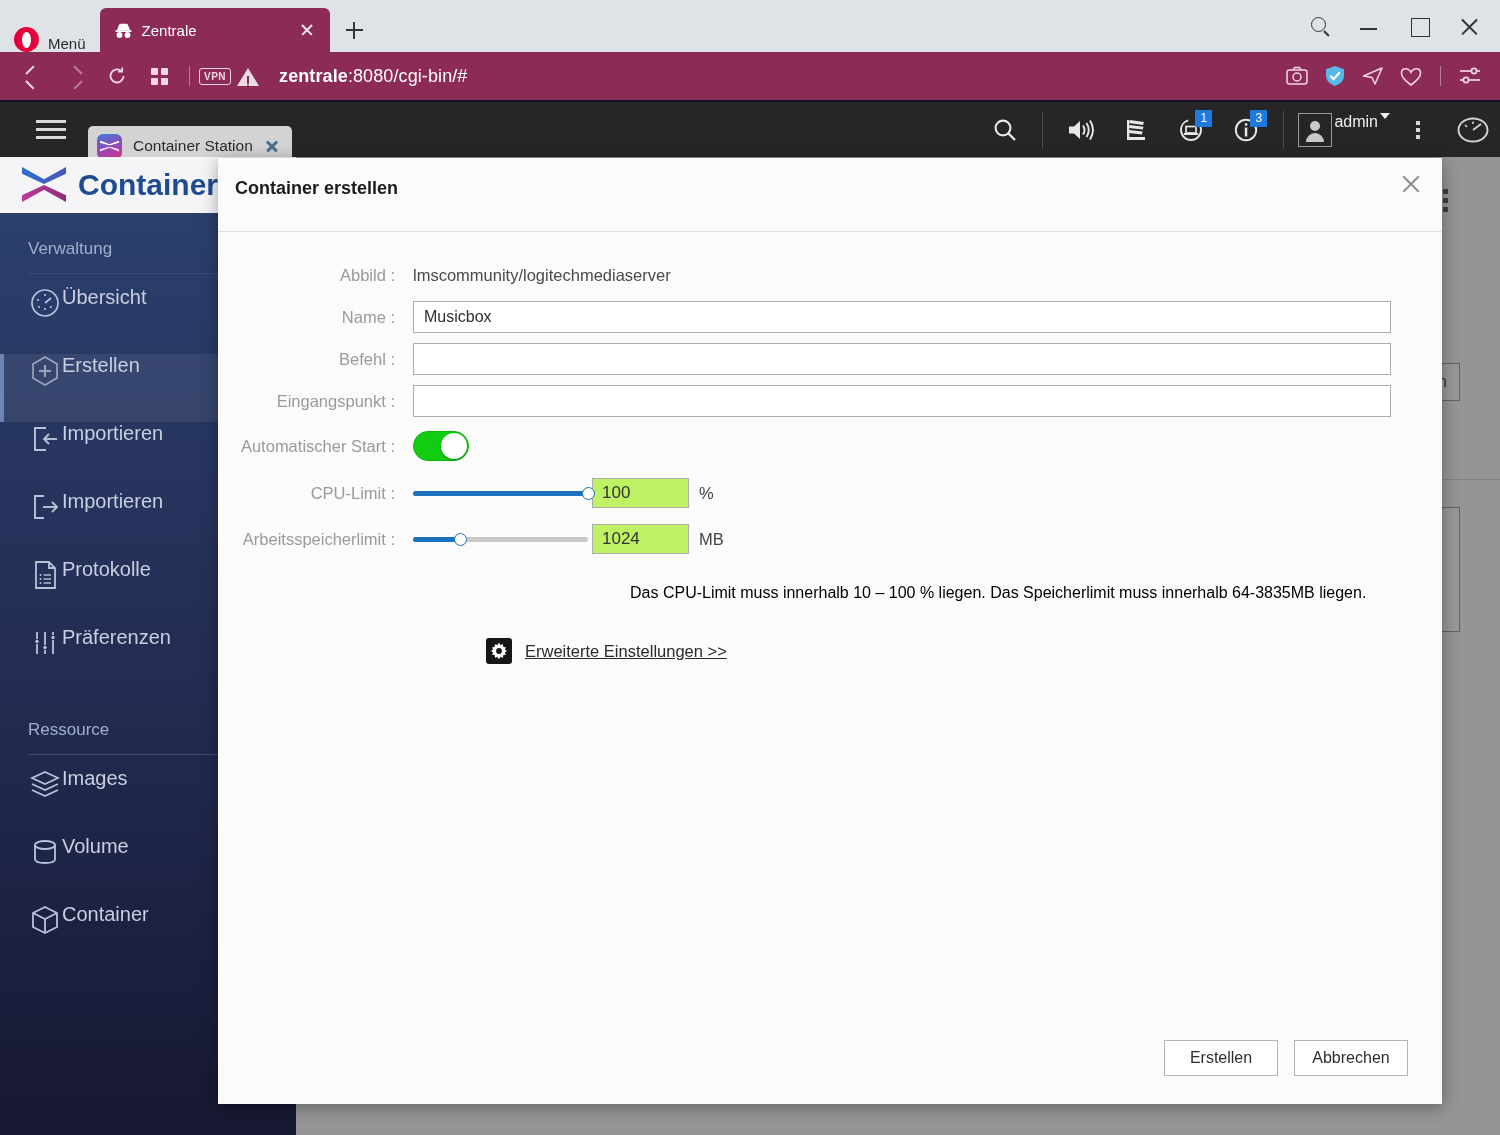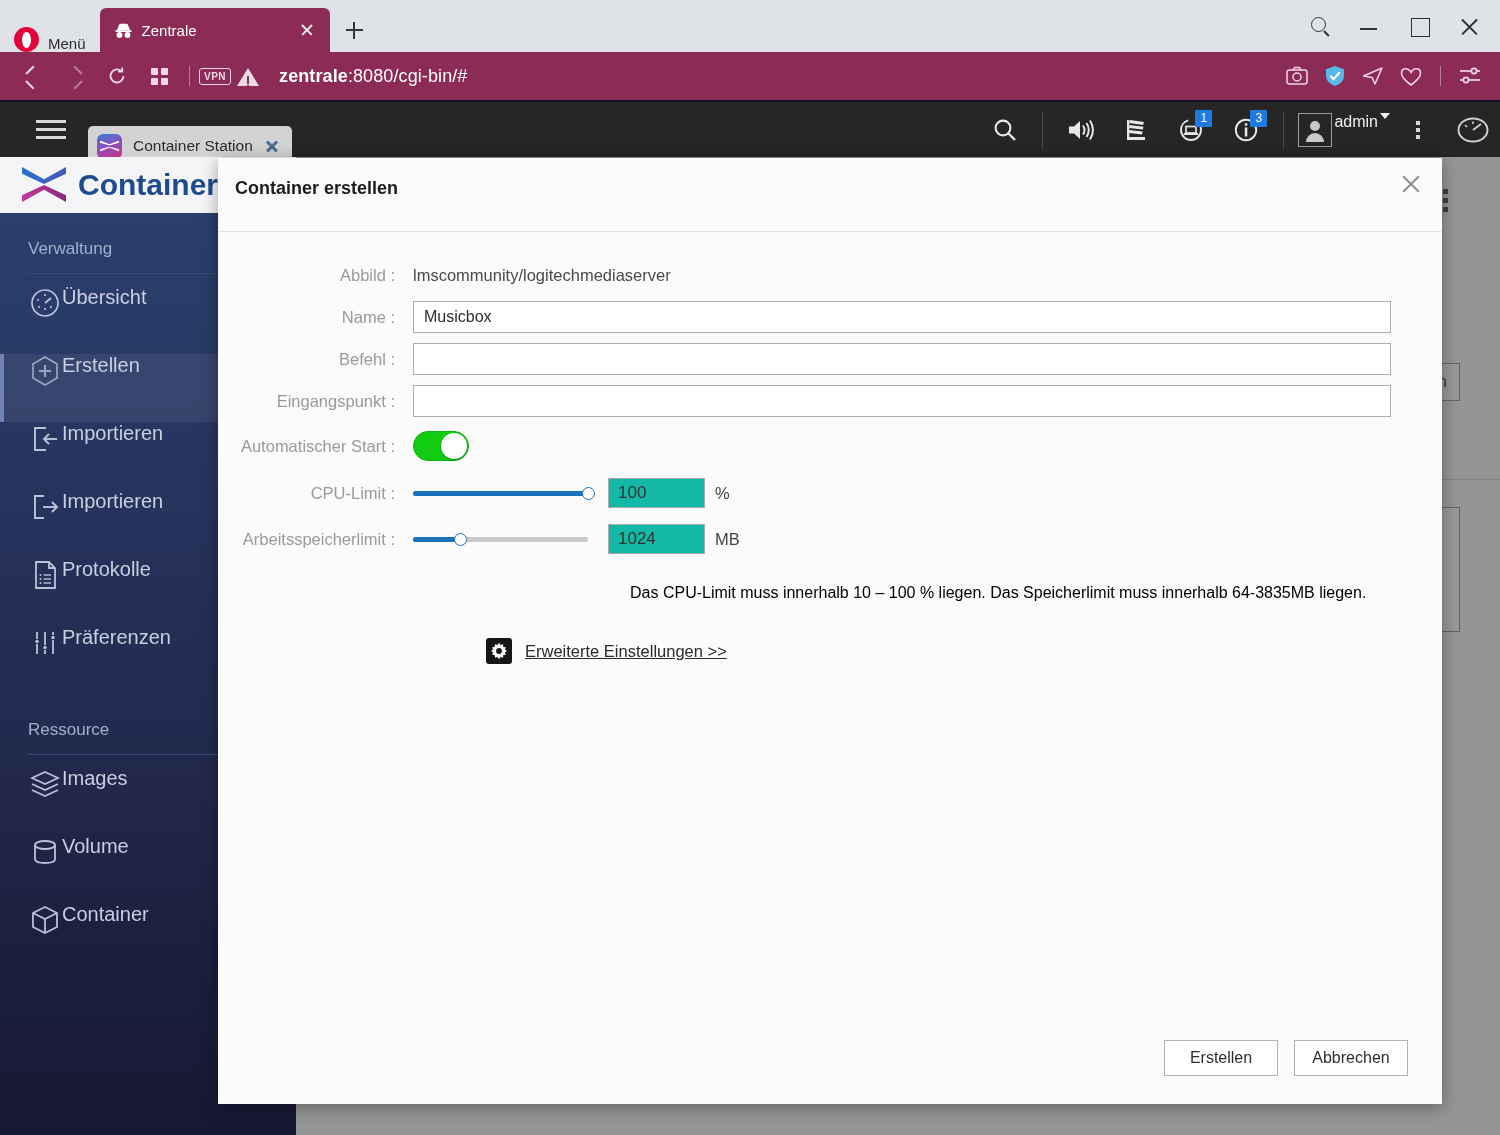--- a/index.html
+++ b/index.html
@@ -335,22 +335,22 @@
   .slider .fill {
     position: absolute; left: 0; top: 8px; height: 5px;
     background: #1a72bd; border-radius: 3px;
   }
   .slider .knob {
     position: absolute; top: 4px; width: 13px; height: 13px;
     border-radius: 50%; background: #fcfcfc; border: 1.5px solid #1a72bd;
     margin-left: -6px;
   }
   .numbox {
-    width: 97px; height: 30px; border: 1px solid #adadad; background: #14b8a6;
-    font-size: 17px; color: #333; padding: 0 9px; margin-left: 20px;
+    width: 97px; height: 30px; border: 1px solid #adadad; background: #bef264;
+    font-size: 17px; color: #333; padding: 0 9px; margin-left: 4px;
     font-family: "Liberation Sans", sans-serif;
   }
   .unit { font-size: 16.5px; color: #444; margin-left: 10px; }
 
   .hint {
     font-size: 16px; color: #000000; padding-left: 412px; padding-top: 22px;
   }
   .adv-row {
     display: flex; align-items: center; gap: 13px;
     padding-left: 268px; padding-top: 36px;

